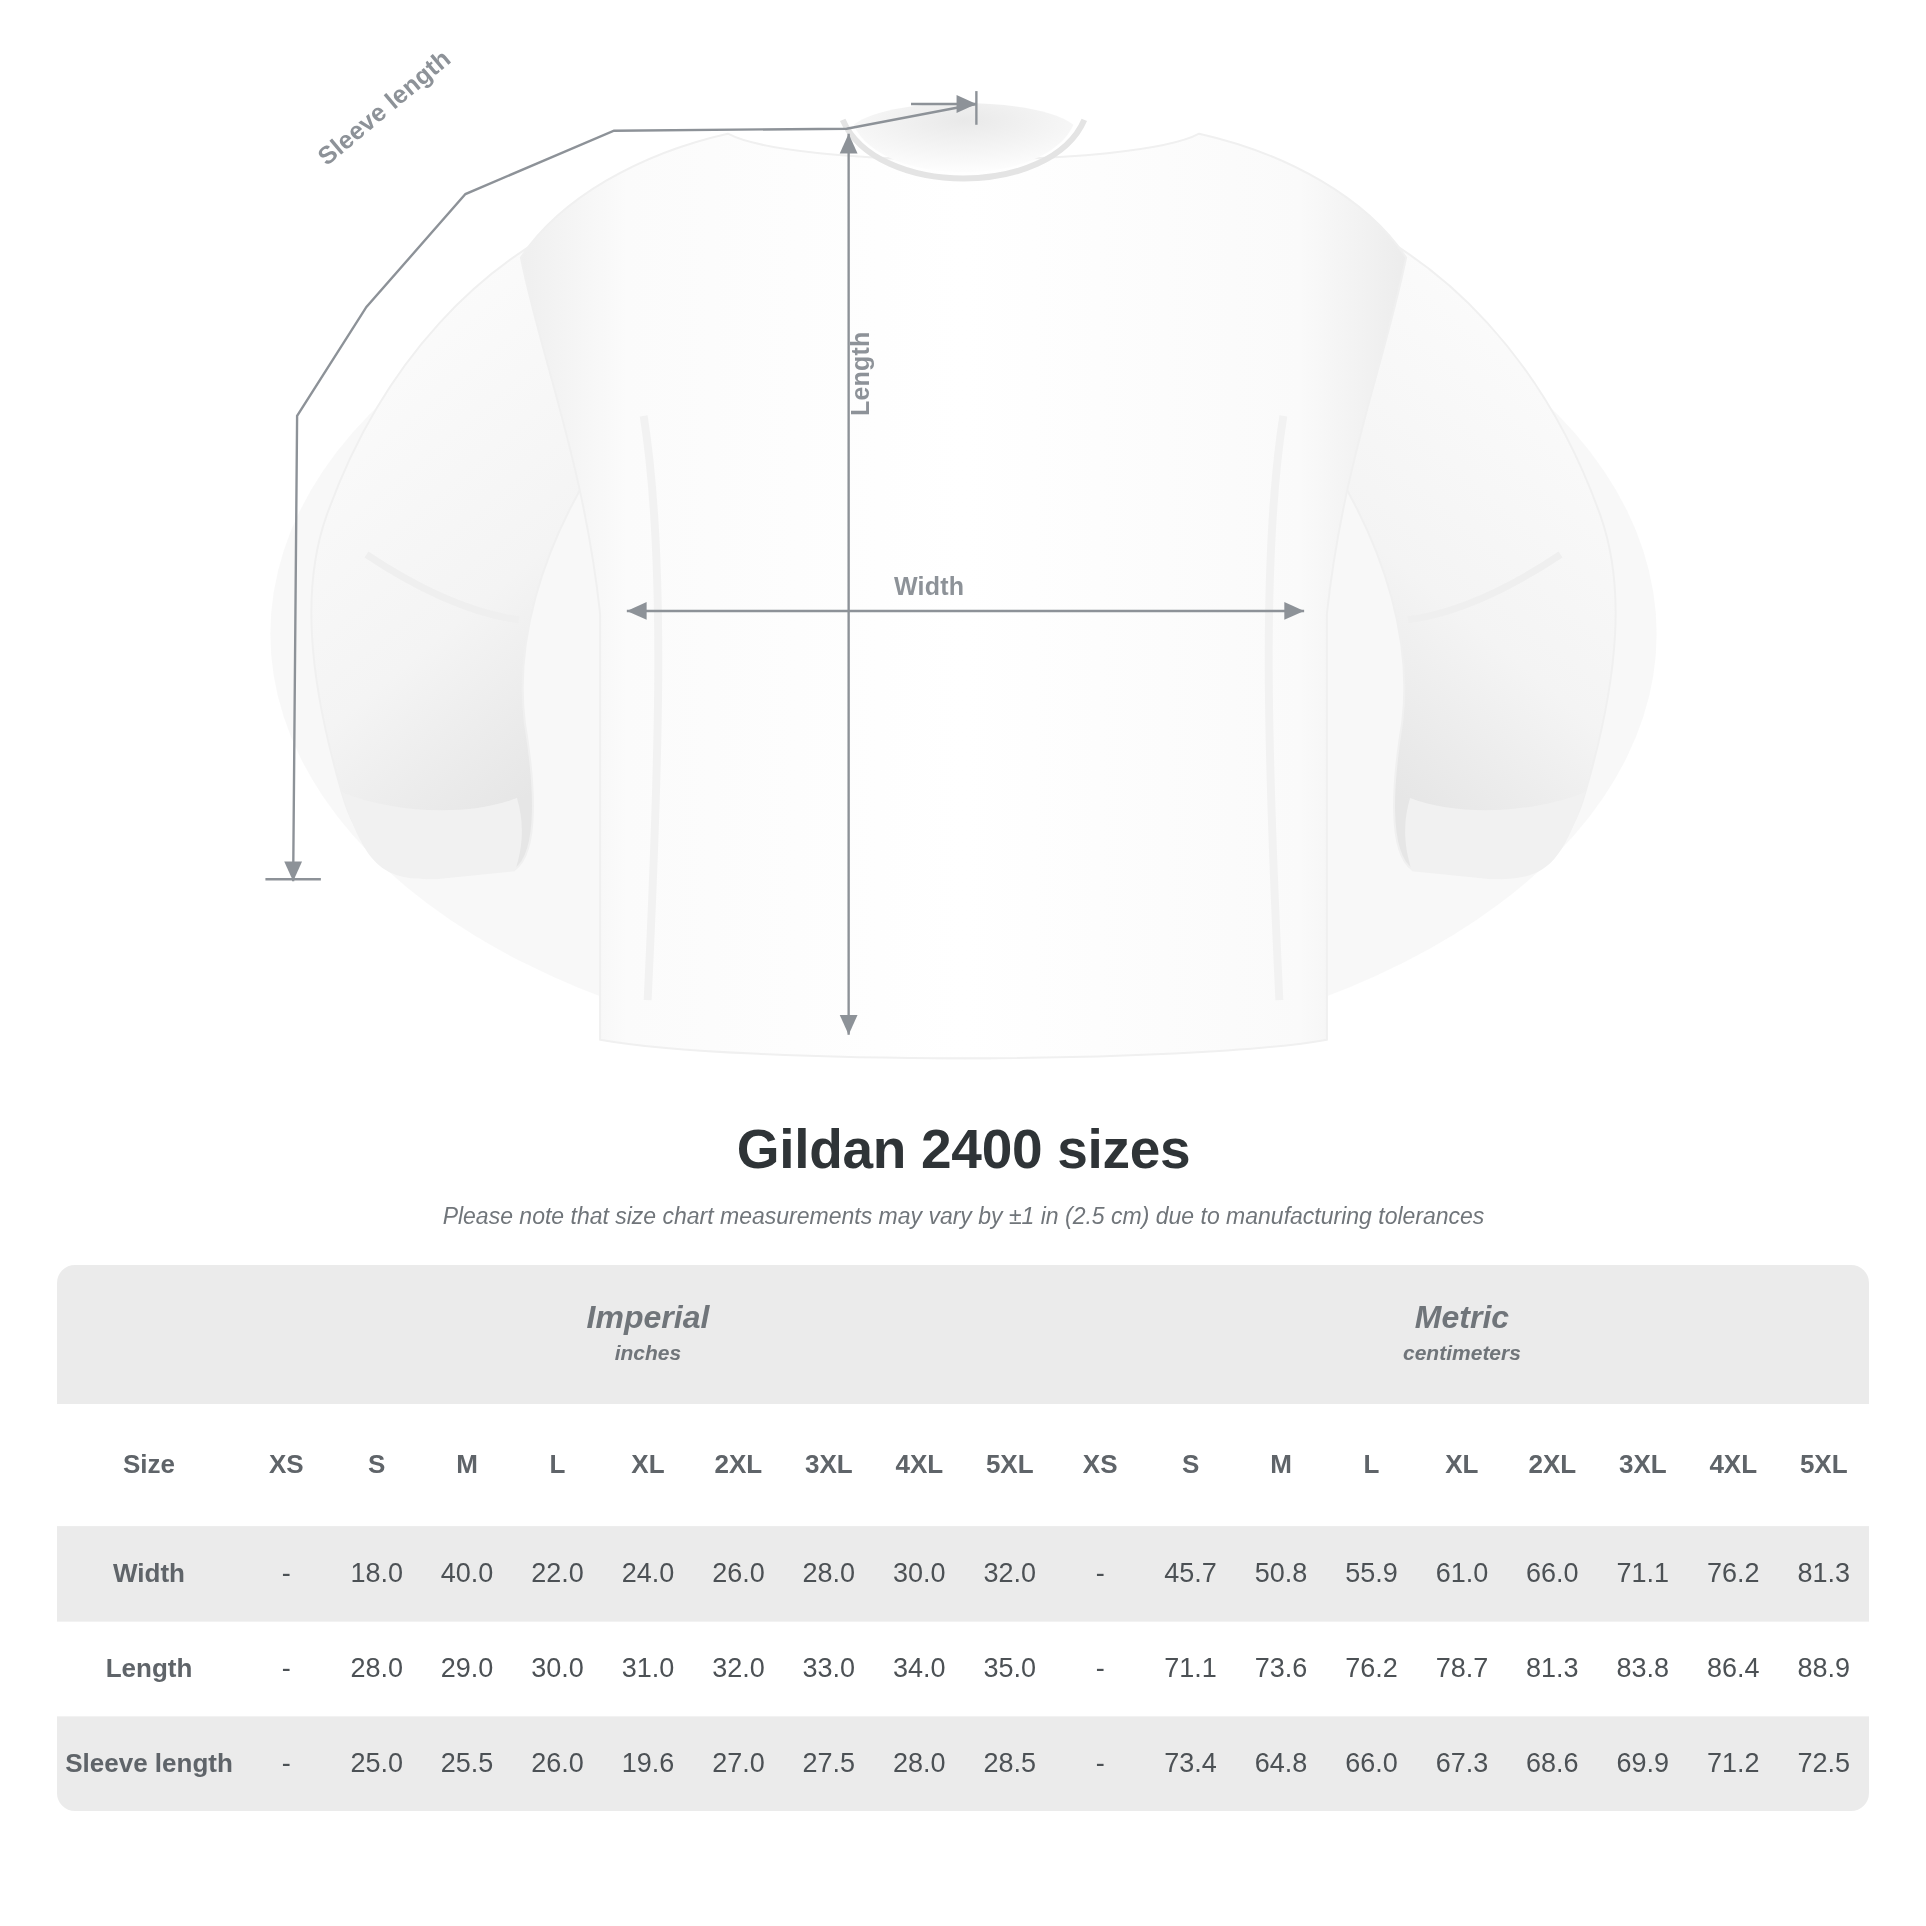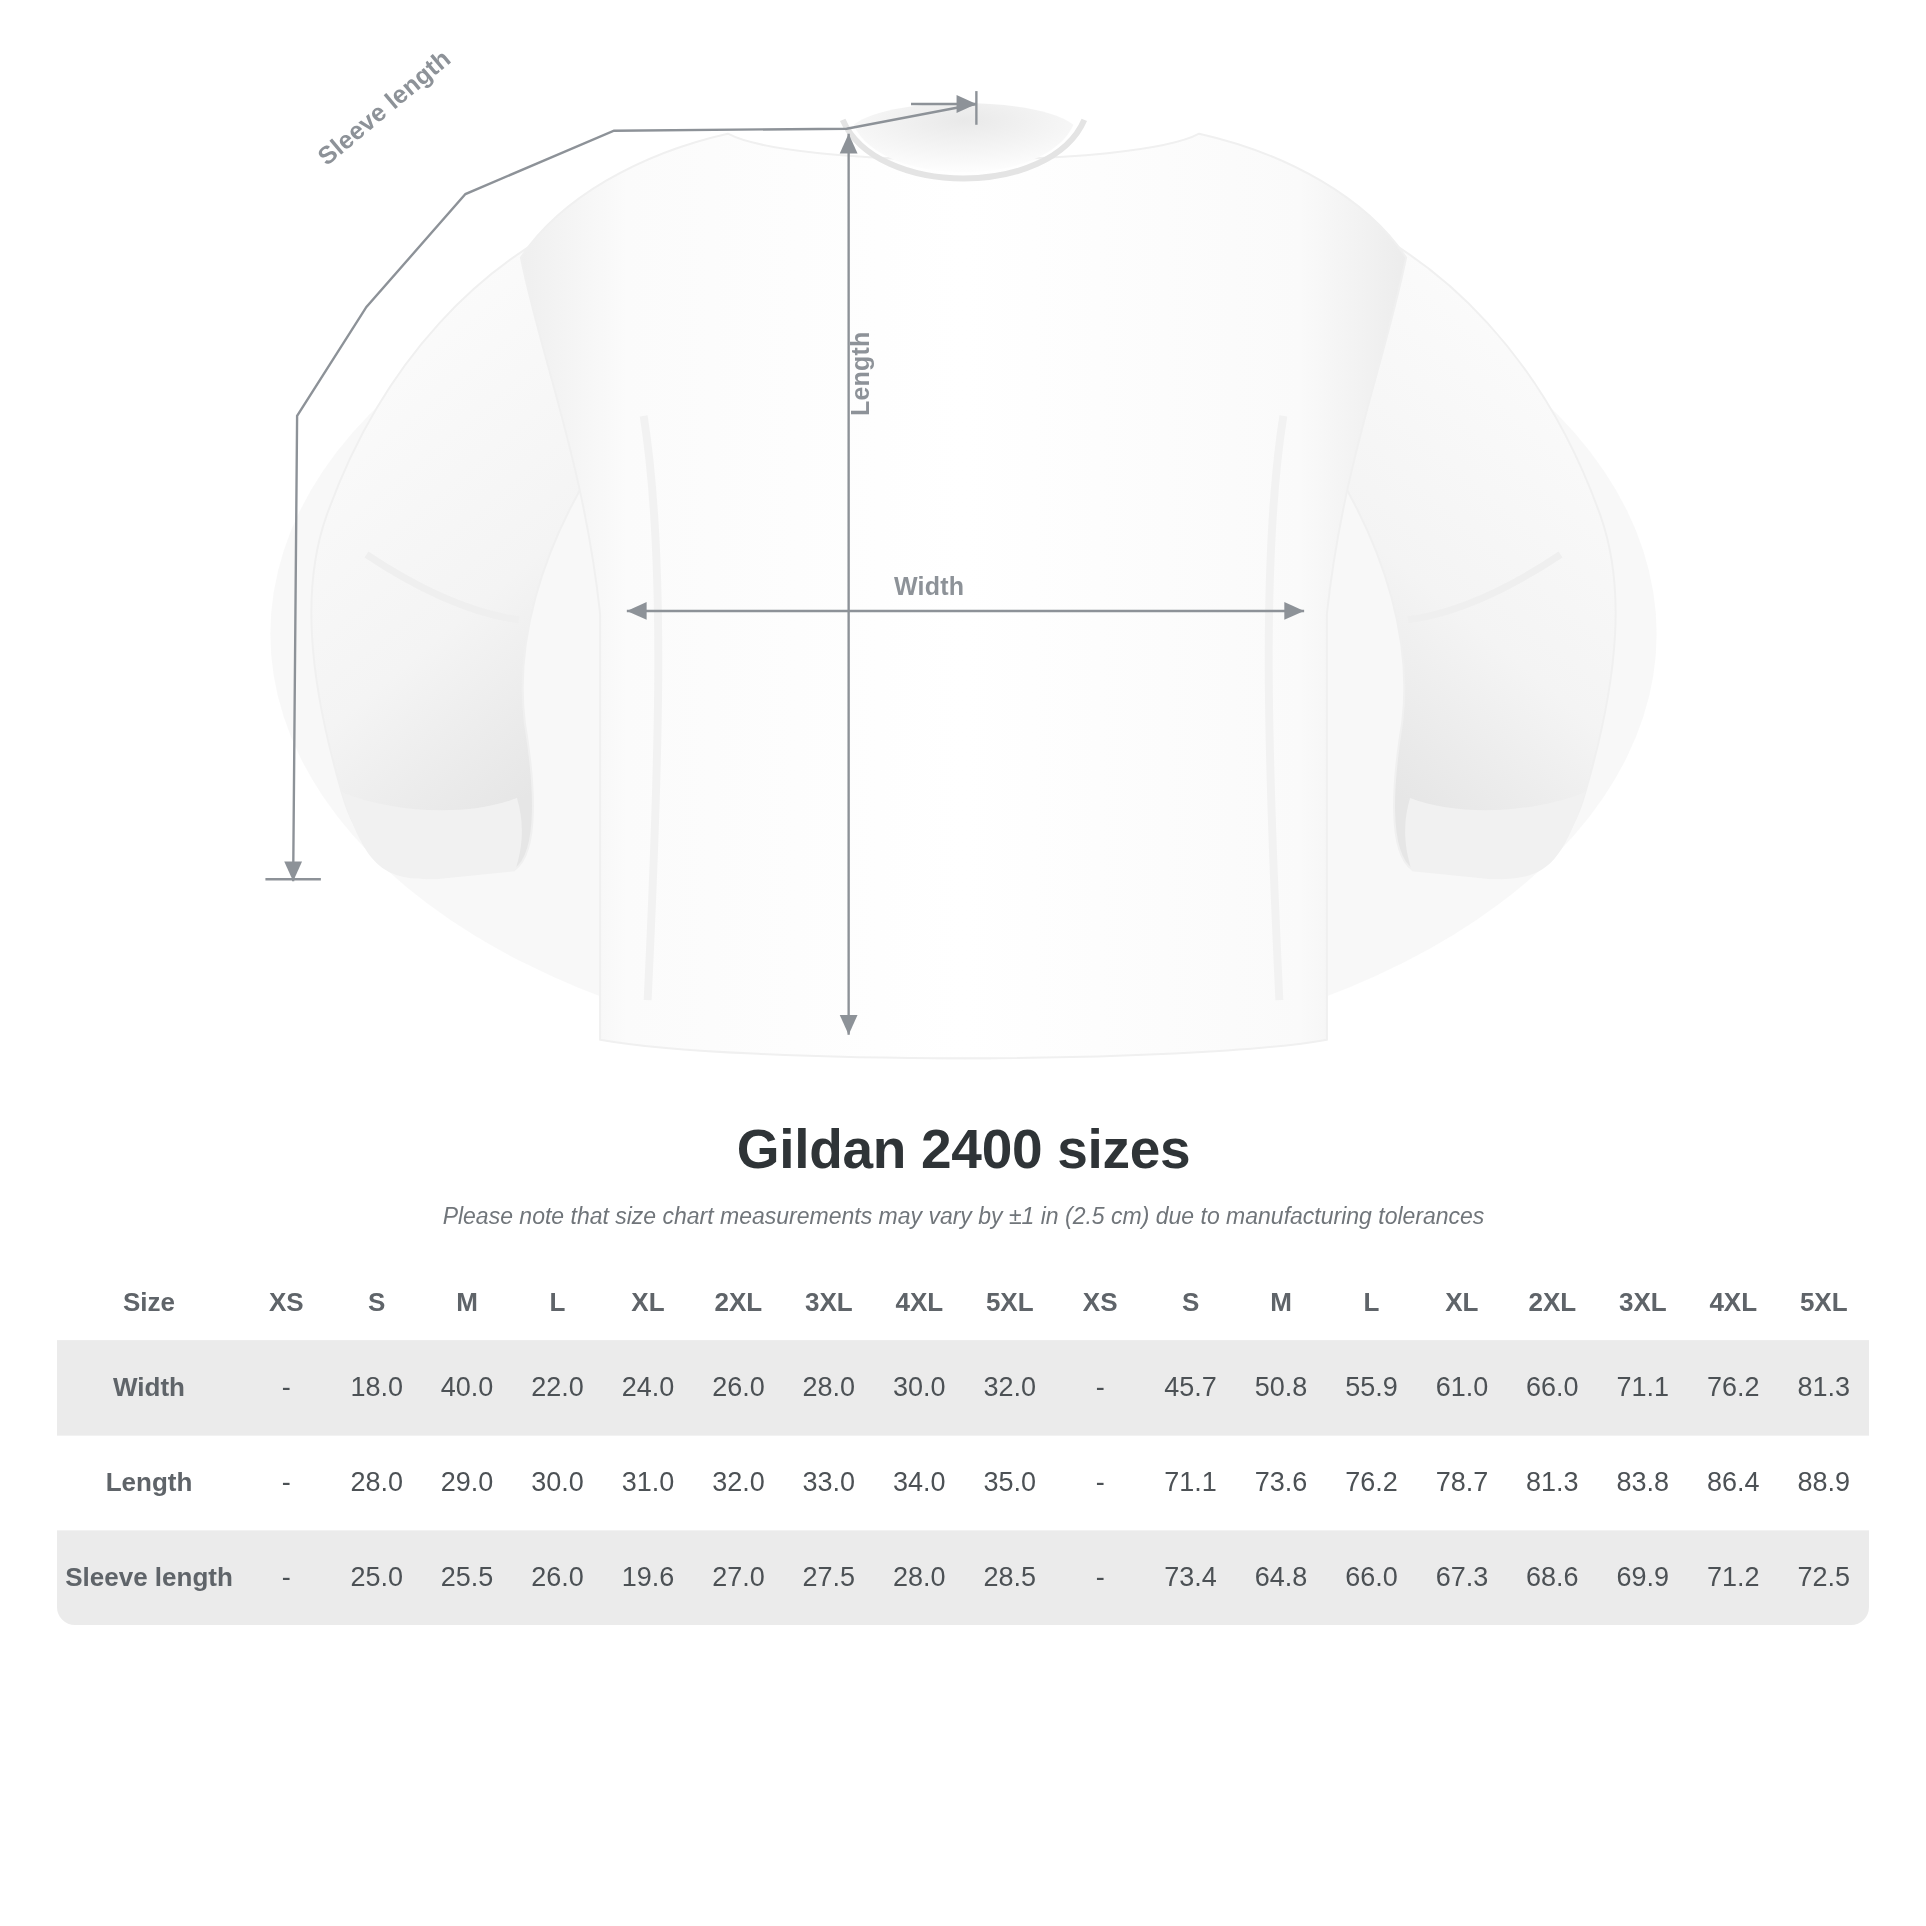--- a/index.html
+++ b/index.html
@@ -111,21 +111,21 @@
     font-size: 21px;
     font-style: italic;
     color: #70757a;
     display: block;
     line-height: 1.6;
   }
   .corner-cell { background: #ebebeb; }
 
   .size-row td, .size-row th {
     background: #ffffff;
-    height: 75px;
+    height: 122px;
     text-align: center;
     vertical-align: middle;
     font-size: 26px;
     font-weight: bold;
     color: #5f6469;
     border-bottom: 1px solid #ededed;
   }
   .size-row .rowlabel { font-size: 26px; }
 
   .data-row td, .data-row th {
@@ -243,20 +243,31 @@
     <p id="chart-note">Please note that size chart measurements may vary by ±1 in (2.5 cm) due to manufacturing tolerances</p>
   </div>
 
   <div id="table-wrap">
     <table>
       <colgroup>
         <col class="col-label">
         <col span="18">
       </colgroup>
       <thead>
+        <tr>
+          <th class="corner-cell"></th>
+          <th class="unit-head" colspan="9">
+            <span class="unit-name">Imperial</span>
+            <span class="unit-sub">inches</span>
+          </th>
+          <th class="unit-head" colspan="9">
+            <span class="unit-name">Metric</span>
+            <span class="unit-sub">centimeters</span>
+          </th>
+        </tr>
         <tr class="size-row">
           <th class="rowlabel">Size</th>
           <td>XS</td>
           <td>S</td>
           <td>M</td>
           <td>L</td>
           <td>XL</td>
           <td>2XL</td>
           <td>3XL</td>
           <td>4XL</td>

